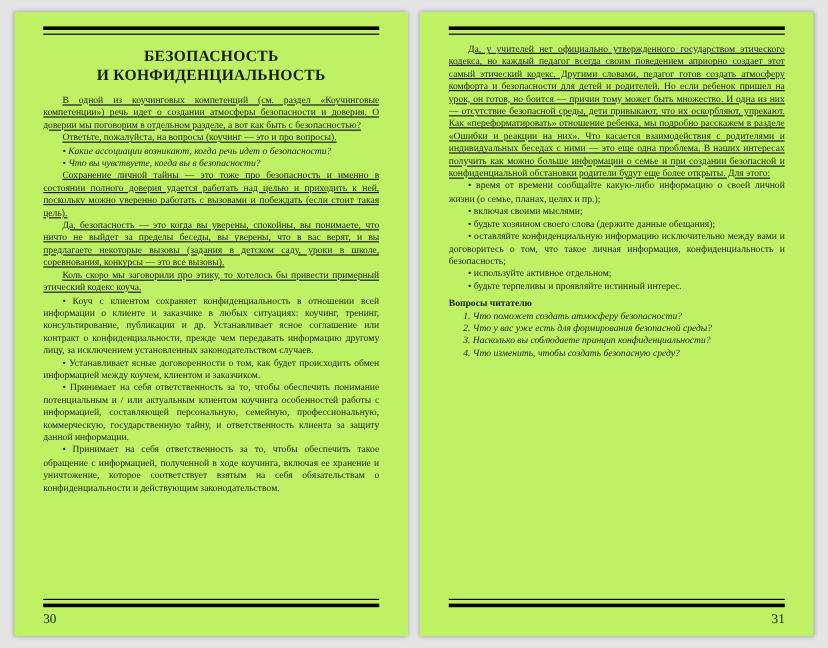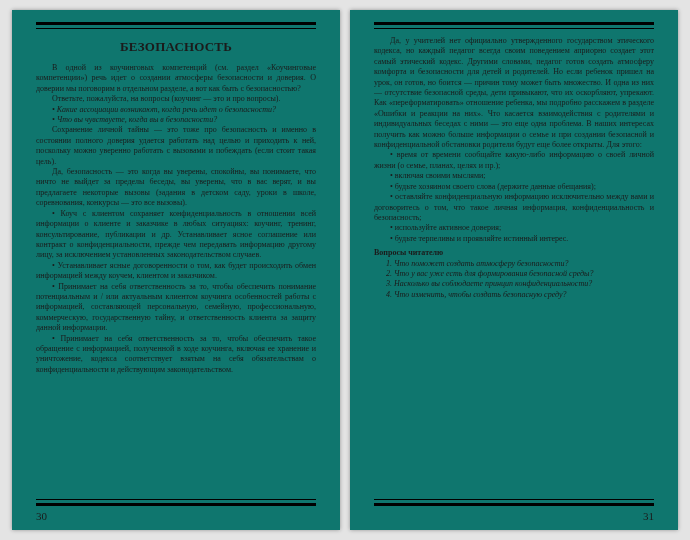--- a/index.html
+++ b/index.html
@@ -6,86 +6,88 @@
   body {
     width:690px; height:540px; overflow:hidden;
     background:#e4e4e4;
     font-family:"Liberation Serif", serif;
   }
   .spread {
     box-sizing:border-box; width:690px; height:540px;
     padding:10px 12px; display:flex; gap:10px;
   }
   .page {
-    box-sizing:border-box; flex:1 1 0; background:#0f766e;
+    box-sizing:border-box; flex:1 1 0; background:#bef264;
     box-shadow:0 0 4px rgba(0,0,0,.35);
     padding:12px 24px 8px;
     display:flex; flex-direction:column;
     color:#1b1b1b;
   }
   .rule { flex:none; }
   .rule-top    { border-top:3px solid #000; border-bottom:1px solid #000; height:3px; }
   .rule-bottom { border-top:1px solid #000; border-bottom:3px solid #000; height:3px; }
   .content {
     flex:1 1 auto; overflow:hidden; padding-top:7px;
     font-size:8px; line-height:10.4px; text-align:justify;
   }
   .title {
     text-align:center; font-weight:bold;
     font-size:13px; line-height:16px; margin:3px 0 8px;
     letter-spacing:.2px;
   }
   .block { margin:0; }
-  .para   { text-indent:16px; }
+  .para   { text-indent:16px;text-decoration:underline; }
   .bullet, .bullet-italic { text-indent:16px; }
   .bullet-italic { font-style:italic; }
   .heading  { font-weight:bold; margin-top:4px; }
   .question { font-style:italic; text-indent:12px; }
   .page-number { flex:none; font-size:11px; margin-top:4px; }
   .pn-left  { text-align:left; }
   .pn-right { text-align:right; }
 </style>
 </head>
 <body>
 
 <div class="spread">
 
   <div class="page">
     <div class="rule rule-top"></div>
     <div class="content">
       <div class="title">
         <span>БЕЗОПАСНОСТЬ</span><br>
+        <span>И КОНФИДЕНЦИАЛЬНОСТЬ</span>
       </div>
       <div>
           <div class="block para">В одной из коучинговых компетенций (см. раздел «Коучинговые компетенции») речь идет о создании атмосферы безопасности и доверия. О доверии мы поговорим в отдельном разделе, а вот как быть с безопасностью?</div>
           <div class="block para">Ответьте, пожалуйста, на вопросы (коучинг — это и про вопросы).</div>
           <div class="block bullet-italic">• Какие ассоциации возникают, когда речь идет о безопасности?</div>
           <div class="block bullet-italic">• Что вы чувствуете, когда вы в безопасности?</div>
           <div class="block para">Сохранение личной тайны — это тоже про безопасность и именно в состоянии полного доверия удается работать над целью и приходить к ней, поскольку можно уверенно работать с вызовами и побеждать (если стоит такая цель).</div>
           <div class="block para">Да, безопасность — это когда вы уверены, спокойны, вы понимаете, что ничто не выйдет за пределы беседы, вы уверены, что в вас верят, и вы предлагаете некоторые вызовы (задания в детском саду, уроки в школе, соревнования, конкурсы — это все вызовы).</div>
+          <div class="block para">Коль скоро мы заговорили про этику, то хотелось бы привести примерный этический кодекс коуча.</div>
           <div class="block bullet">• Коуч с клиентом сохраняет конфиденциальность в отношении всей информации о клиенте и заказчике в любых ситуациях: коучинг, тренинг, консультирование, публикации и др. Устанавливает ясное соглашение или контракт о конфиденциальности, прежде чем передавать информацию другому лицу, за исключением установленных законодательством случаев.</div>
           <div class="block bullet">• Устанавливает ясные договоренности о том, как будет происходить обмен информацией между коучем, клиентом и заказчиком.</div>
           <div class="block bullet">• Принимает на себя ответственность за то, чтобы обеспечить понимание потенциальным и / или актуальным клиентом коучинга особенностей работы с информацией, составляющей персональную, семейную, профессиональную, коммерческую, государственную тайну, и ответственность клиента за защиту данной информации.</div>
-          <div class="block bullet">• Принимает на себя ответственность за то, чтобы обеспечить такое обращение с информацией, полученной в ходе коучинга, включая ее хранение и уничтожение, кодекса соответствует взятым на себя обязательствам о конфиденциальности и действующим законодательством.</div>
+          <div class="block bullet">• Принимает на себя ответственность за то, чтобы обеспечить такое обращение с информацией, полученной в ходе коучинга, включая ее хранение и уничтожение, которое соответствует взятым на себя обязательствам о конфиденциальности и действующим законодательством.</div>
         </div>
     </div>
     <div class="rule rule-bottom"></div>
     <div class="page-number pn-left">30</div>
   </div>
 
   <div class="page">
     <div class="rule rule-top"></div>
     <div class="content">
       <div>
           <div class="block para">Да, у учителей нет официально утвержденного государством этического кодекса, но каждый педагог всегда своим поведением априорно создает этот самый этический кодекс. Другими словами, педагог готов создать атмосферу комфорта и безопасности для детей и родителей. Но если ребенок пришел на урок, он готов, но боится — причин тому может быть множество. И одна из них — отсутствие безопасной среды, дети привыкают, что их оскорбляют, упрекают. Как «переформатировать» отношение ребенка, мы подробно расскажем в разделе «Ошибки и реакции на них». Что касается взаимодействия с родителями и индивидуальных беседах с ними — это еще одна проблема. В наших интересах получить как можно больше информации о семье и при создании безопасной и конфиденциальной обстановки родители будут еще более открыты. Для этого:</div>
           <div class="block bullet">• время от времени сообщайте какую-либо информацию о своей личной жизни (о семье, планах, целях и пр.);</div>
           <div class="block bullet">• включая своими мыслями;</div>
           <div class="block bullet">• будьте хозяином своего слова (держите данные обещания);</div>
           <div class="block bullet">• оставляйте конфиденциальную информацию исключительно между вами и договоритесь о том, что такое личная информация, конфиденциальность и безопасность;</div>
-          <div class="block bullet">• используйте активное доверия;</div>
+          <div class="block bullet">• используйте активное отдельном;</div>
           <div class="block bullet">• будьте терпеливы и проявляйте истинный интерес.</div>
           <div class="block heading">Вопросы читателю</div>
           <div class="block question">1. Что поможет создать атмосферу безопасности?</div>
           <div class="block question">2. Что у вас уже есть для формирования безопасной среды?</div>
           <div class="block question">3. Насколько вы соблюдаете принцип конфиденциальности?</div>
           <div class="block question">4. Что изменить, чтобы создать безопасную среду?</div>
         </div>
     </div>
     <div class="rule rule-bottom"></div>
     <div class="page-number pn-right">31</div>

